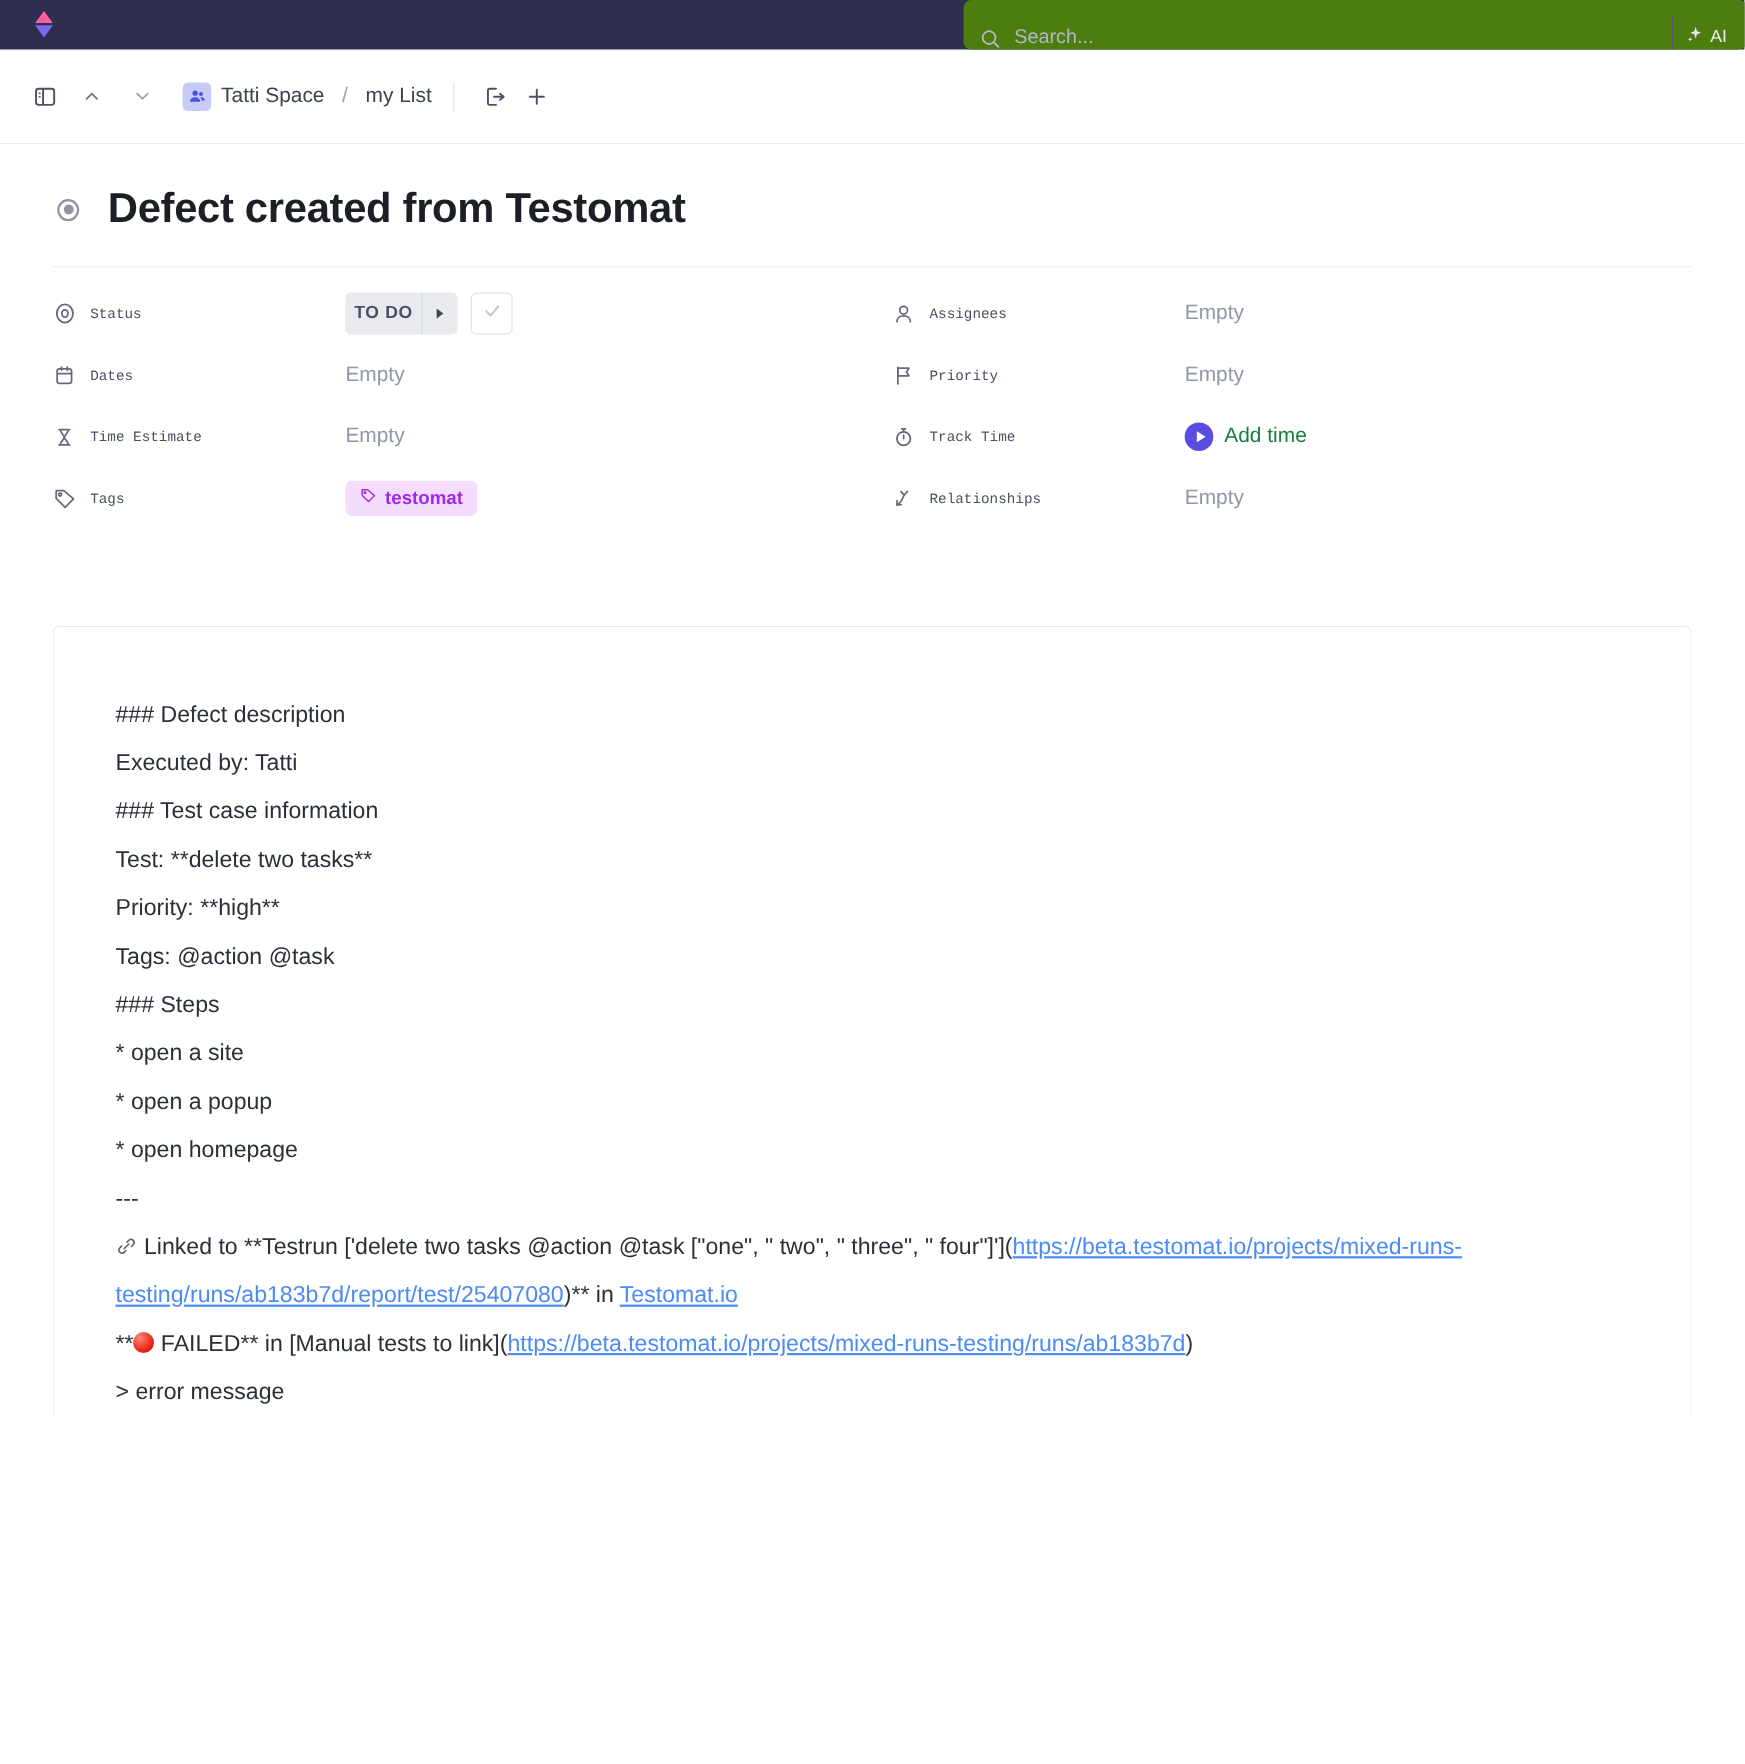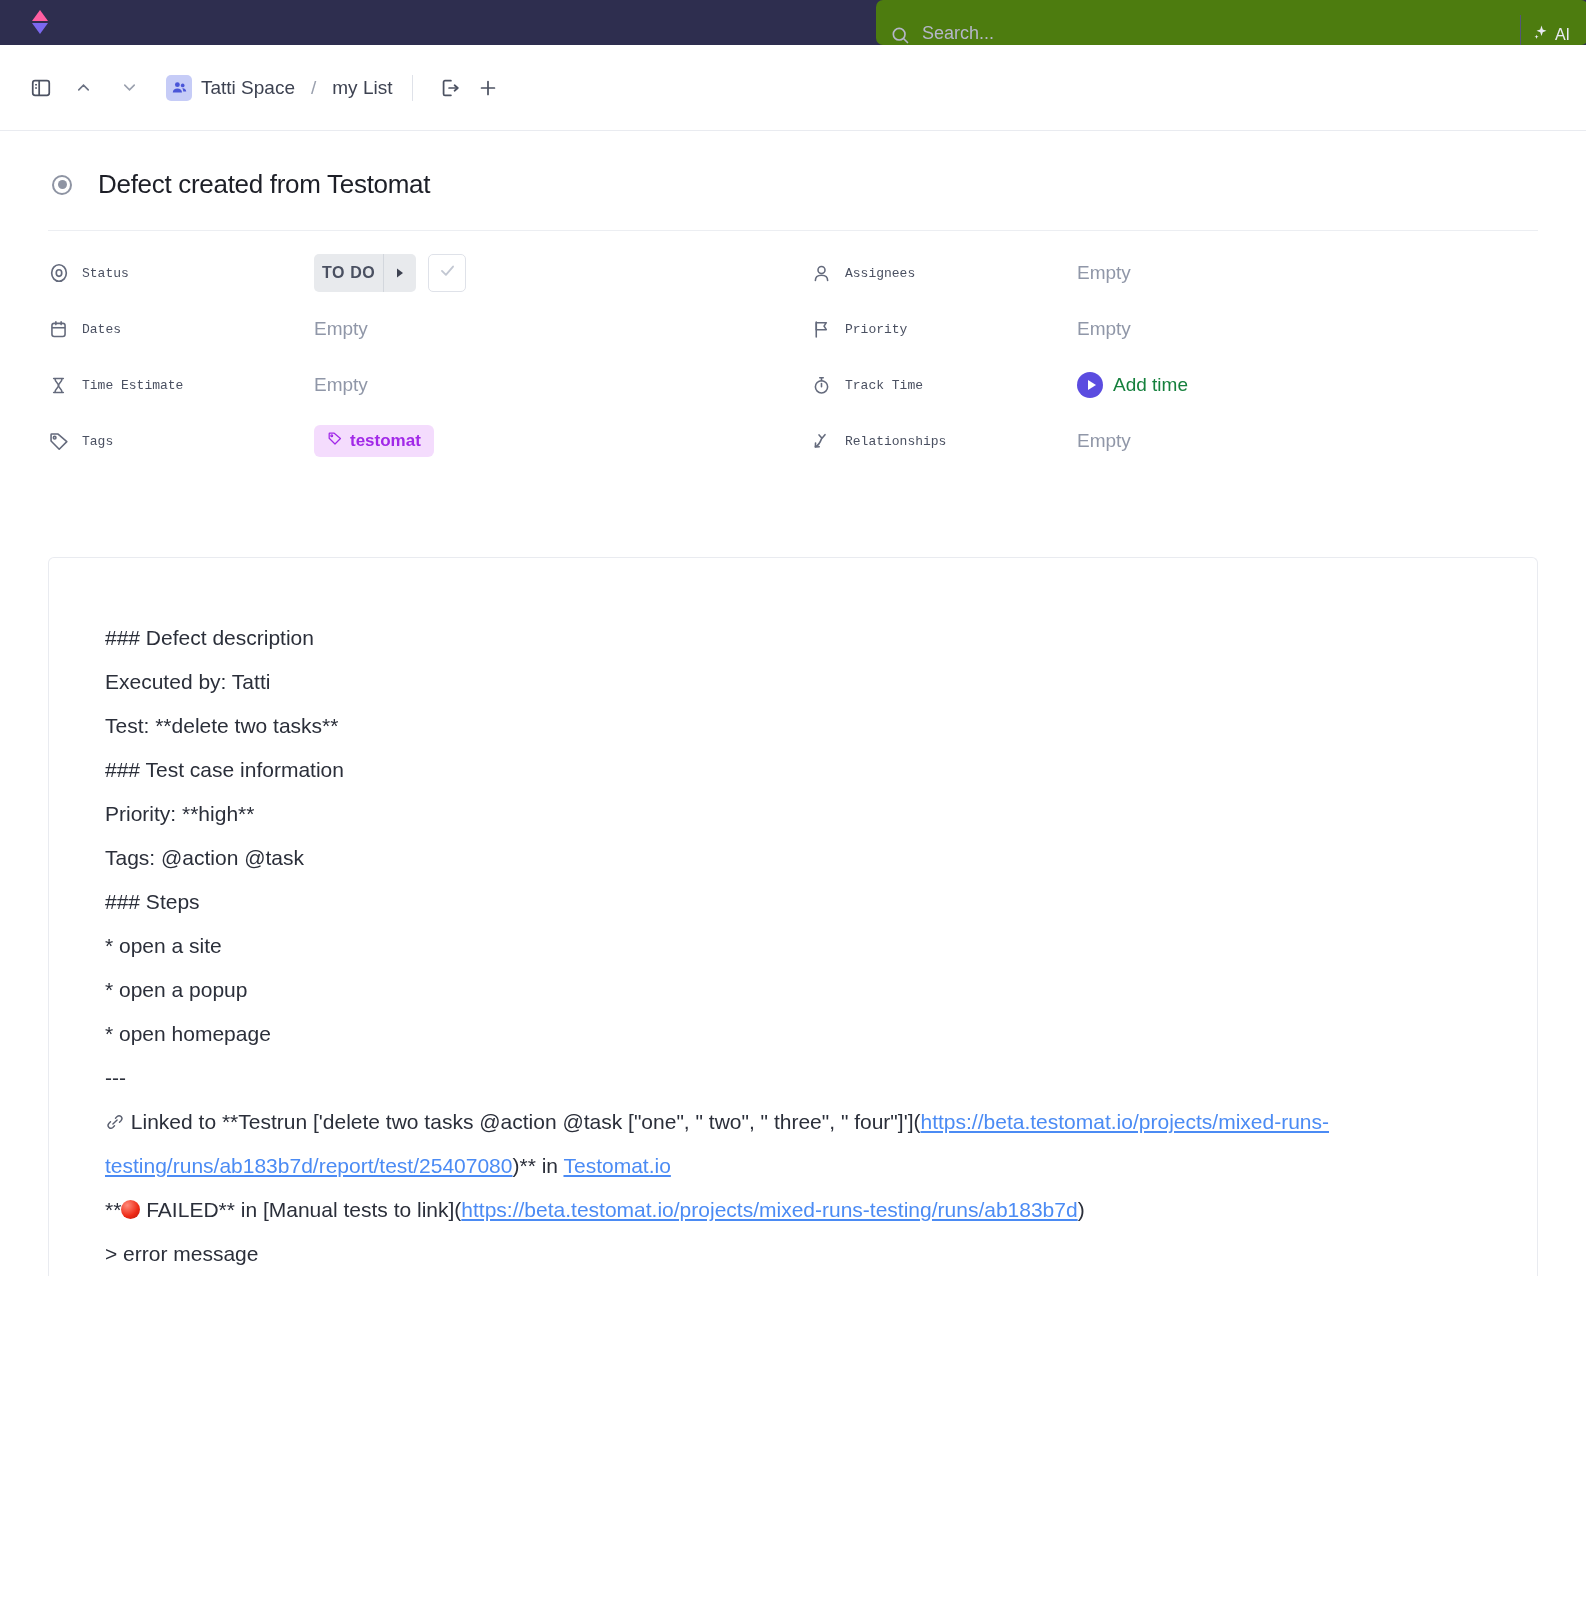--- a/index.html
+++ b/index.html
@@ -125,22 +125,22 @@
   .title-bullet {
     width: 20px; height: 20px;
     border-radius: 50%;
     border: 2.5px solid #8e94a3;
     display: flex; align-items: center; justify-content: center;
   }
   .title-bullet i {
     width: 9px; height: 9px; border-radius: 50%; background: #8e94a3; display:block;
   }
   .page-title {
-    font-size: 26px;
-    font-weight: normal;
+    font-size: 38px;
+    font-weight: bold;
     letter-spacing: -0.3px;
     color: #1d1f27;
   }
 
   .props {
     border-top: 1px solid #eceef2;
     padding-top: 14px;
     display: flex;
   }
   .props-col { width: 50%; }
@@ -478,22 +478,22 @@
       </div>
     </div>
   </div>
 
   <div class="desc-card">
     <div class="desc-body">
 
       <p>### Defect description</p>
       <p class="para">Executed by: Tatti</p>
 
+      <p>### Test case information</p>
       <p>Test: **delete two tasks**</p>
-      <p>### Test case information</p>
       <p>Priority: **high**</p>
       <p class="para">Tags: @action @task</p>
 
       <p class="para">### Steps</p>
 
       <p>* open a site</p>
       <p>* open a popup</p>
       <p class="para">* open homepage</p>
 
       <p class="para">---</p>

